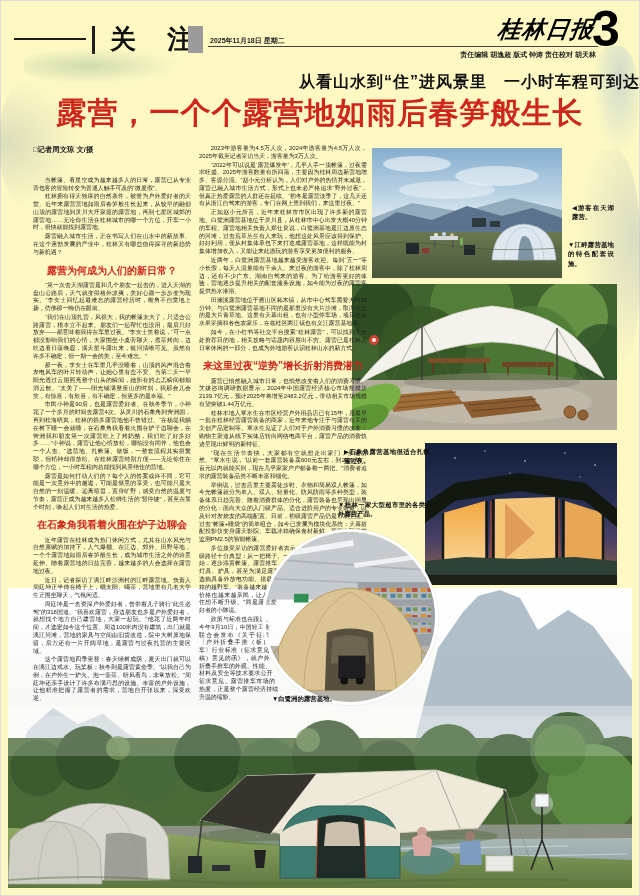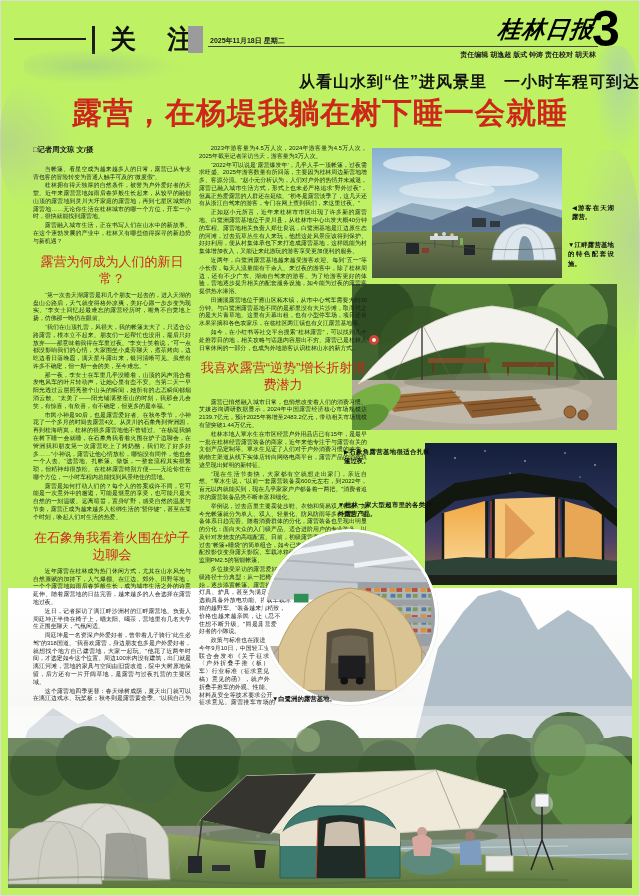--- a/index.html
+++ b/index.html
@@ -1,18 +1,18 @@
 <!DOCTYPE html>
 <html style="--accent: #cf261c;"><head>
 <meta charset="utf-8">
 <style>
   :root{ --accent:#cf261c; }
   *{box-sizing:border-box; margin:0; padding:0;}
   body{width:640px;height:896px;background:#e8e7e3;font-family:"Liberation Sans","DejaVu Sans",sans-serif;}
-  .page{position:relative;width:640px;height:896px;background:#bef264;overflow:hidden;box-shadow:inset 0 0 0 1px #dddcd6;}
+  .page{position:relative;width:640px;height:896px;background:#fef9c3;overflow:hidden;box-shadow:inset 0 0 0 1px #dddcd6;}
 
   
   .hdr-rule-left{position:absolute;left:14px;top:38px;width:72px;height:2px;background:#1c1c1c;}
   .hdr-vbar{position:absolute;left:92px;top:26px;width:3px;height:28px;background:#1c1c1c;}
   .hdr-section{position:absolute;left:110px;top:22px;font-size:26px;font-weight:900;letter-spacing:12px;color:#111;}
   .hdr-block{position:absolute;left:188px;top:26px;width:15px;height:27px;background:#9b9b9b;}
   .hdr-date{position:absolute;left:210px;top:36px;font-size:7px;font-weight:bold;color:#222;white-space:nowrap;}
   .hdr-line{position:absolute;left:208px;top:46px;width:390px;height:1px;background:#444;}
   .hdr-staff{position:absolute;left:300px;top:50px;width:296px;text-align:right;font-size:7px;font-weight:bold;color:#222;white-space:nowrap;}
   .masthead{position:absolute;left:498px;top:14px;font-size:23px;font-weight:900;font-style:italic;font-family:"DejaVu Serif","Liberation Serif",serif;transform:skewX(-8deg);color:#000;letter-spacing:1px;}
@@ -26,23 +26,23 @@
   .tint-gray-r{left:578px;top:150px;width:62px;height:220px;background:radial-gradient(ellipse at 90% 40%, rgba(175,185,190,.45), rgba(175,185,190,0) 72%);}
 
   
   .kicker{position:absolute;left:0;top:72px;width:100%;text-align:right;font-size:16px;font-weight:900;color:#111;letter-spacing:1px;}
   .main-headline{position:absolute;left:0;top:93px;width:100%;text-align:center;font-size:30px;font-weight:900;color:var(--accent);letter-spacing:1px;}
 
   
   .col{position:absolute;top:145px;font-size:5.9px;line-height:1.32;color:#1d1d1d;text-align:justify;overflow:hidden;z-index:5;}
   .col1{left:33px;width:158px;height:558px;}
   .col2{left:199px;width:168px;height:560px;}
-  .byline{font-size:7.4px;font-weight:bold;margin-bottom:11px;}
+  .byline{font-size:7.4px;font-weight:bold;margin-bottom:22px;}
   .para{text-indent:2em;margin-bottom:1px;}
-  .subhead{text-align:center;text-indent:0;color:var(--accent);font-size:13px;font-weight:400;margin:7px 0 5px;}
+  .subhead{text-align:center;text-indent:0;color:var(--accent);font-size:10px;font-weight:700;margin:7px 0 5px;}
   .circle-spacer{float:right;width:108px;height:196px;margin:16px 0 0 4px;shape-outside:ellipse(96px 96px at 110px 100px);}
 
   
   .cap{position:absolute;font-size:6.4px;font-weight:bold;color:#111;line-height:1.45;z-index:6;text-align:justify;}
   .cap-tianhu{left:572px;top:203px;width:42px;}
   .cap-jiangpan{left:568px;top:240px;width:46px;}
   .cap-shixiangjiao{left:344px;top:447px;width:86px;}
   .cap-supermarket{left:338px;top:500px;width:94px;}
   .cap-bailuzhou{left:272px;top:694px;width:90px;z-index:8;}
 
@@ -69,21 +69,21 @@
   <div class="hdr-staff">责任编辑 胡逸超  版式 钟涛  责任校对 胡天林</div>
   <div class="masthead">桂林日报</div>
   <div class="pageno">3</div>
 
   <div class="tint tint-green"></div>
   <div class="tint tint-blue"></div>
   <div class="tint tint-gray-l"></div>
   <div class="tint tint-gray-r"></div>
 
   <div class="kicker">从看山水到“住”进风景里　一小时车程可到达</div>
-  <div class="main-headline">露营，在杨堤我躺在树下睡一会就睡</div>
+  <div class="main-headline">露营，一个个露营地如雨后春笋般生长</div>
 
   <div class="col col1">
     <div class="byline">□记者周文琼 文/摄</div>
     <div>
         <p class="para">当帐篷、看星空成为越来越多人的日常，露营已从专业背包客的冒险转变为普通人触手可及的“微度假”。</p>
         <p class="para">桂林拥有得天独厚的自然条件，被誉为户外爱好者的天堂。近年来露营营地如雨后春笋般生长起来，从较早的融创山顶的露营地到灵川大圩家庭的露营地，再到七星区城郊的露营地……无论你生活在桂林城市的哪一个方位，开车一小时，很快就能找到露营地。</p>
         <p class="para">露营融入城市生活，正在书写人们在山水中的新故事。在这个蓬勃发展的产业中，桂林又有哪些值得探寻的新趋势与新机遇？</p>
         <h3 class="subhead">露营为何成为人们的新日常？</h3>
         <p class="para">“第一次去天湖露营是和几个朋友一起去的，进入天湖的盘山公路后，天气就变得格外凉爽，美好心愿一步步变为现实。”李女士回忆起最难忘的露营经历时，嘴角不自觉地上扬，仿佛那一晚仍在眼前。</p>
         <p class="para">“我们在山顶扎营，风很大，我的帐篷太大了，只适合公路露营，根本立不起来。朋友们一起帮忙也没用，最后只好放弃——那意味着我得在车里过夜。”李女士笑着说，“可一点都没影响我们的心情，大家围坐小桌旁聊天，煮茶烤肉，边吃边看日落晚霞，满天星斗露出来，银河清晰可见。虽然有许多不确定，但一期一会的美，至今难忘。”</p>
@@ -100,21 +100,21 @@
   </div>
 
   <div class="col col2">
     <div>
         <p class="para">2023年游客量为4.5万人次，2024年游客量为4.5万人次，2025年截至记者采访当天，游客量为3万人次。</p>
         <p class="para">“2022年可以说是‘露营爆发年’，几乎人手一顶帐篷，过夜需求旺盛。2025年游客数量有所回落，主要因为桂林周边新营地增多、客源分流。”赵小元分析认为，人们对户外的热情并未减退，露营已融入城市生活方式，形式上也未必严格追求“野外过夜”，但真正热爱露营的人群还在延续。“初冬是露营淡季了，这几天还有从浙江自驾来的游客，专门在网上查到我们，来这里过夜。”</p>
         <p class="para">正如赵小元所言，近年来桂林市市区出现了许多新的露营地。白鹭洲露营基地位于灵川县，从桂林市中心出发大概40分钟的车程。露营地相关负责人郑仕良说，白鹭洲基地是江边原生态的河滩，过去荒草丛生有人来玩，他想这处风景应该得到保护、好好利用，便从村集体承包下来打造成露营基地，这样既能为村集体增加收入，又能让来此游玩的游客享受更加便利的服务。</p>
         <p class="para">近两年，白鹭洲露营基地越来越受游客欢迎。每到“五一”等小长假，每天人流量能有千余人。来过夜的游客中，除了桂林周边，还有不少广东、湖南自驾来的游客。为了给游客更好的体验，营地逐步提升相关的配套服务设施，如今能为过夜的露营客提供热水淋浴。</p>
         <p class="para">田澜溪露营地位于雁山区柘木镇，从市中心驾车需要大约30分钟。与白鹭洲露营基地不同的是那里没有大片沙滩，取而代之的是大片青草地。这里有天幕出租，也有小型停车场，项目还有水果采摘和各色农家乐，在临桂区两江镇也有义江露营基地等。</p>
         <p class="para">如今，在小红书等社交平台搜索“桂林露营”，可以找到几十处推荐目的地，相关攻略与话题内容层出不穷。露营已是桂林人日常休闲的一部分，也成为外地游客认识桂林山水的新方式。</p>
-        <h3 class="subhead">我喜欢露营“逆势”增长折射消费潜力</h3>
+        <h3 class="subhead">来这里过夜“逆势”增长折射消费潜力</h3>
         <p class="para">露营已悄然融入城市日常，也悄然改变着人们的消费习惯。艾媒咨询调研数据显示，2024年中国露营经济核心市场规模达2139.7亿元，预计2025年将增至2483.2亿元，带动相关市场规模有望突破1.44万亿元。</p>
         <p class="para">桂林本地人覃水生在市区经营户外用品店已有15年，是最早一批在桂林经营露营装备的商家，近年来他专注于与露营有关的文创产品定制等。覃水生见证了人们对于户外消费习惯的改变：购物主渠道从线下实体店转向网络电商平台，露营产品的消费轨迹呈现出鲜明的新特征。</p>
         <p class="para">“现在生活节奏快，大家都有空就想走出家门，亲近自然。”覃水生说，“以前一套露营装备卖600元左右，到2022年，百元以内就能买到，现在几乎家家户户都备着一两把。”消费者追求的露营装备品类不断丰富和细化。</p>
         <p class="para">举例说，过去店里主要卖徒步鞋、衣物和简易双人帐篷，如今光帐篷就分为单人、双人、轻量化、防风防雨等多种类型，装备体系日趋完善。随着消费群体的分化，露营装备也呈现出明显的分化：面向大众的入门级产品、适合进阶用户的专业装备，以及针对发烧友的高端配置。目前，初级露营产品仍是市场主流。过去“帐篷+睡袋”的简单组合，如今已发展为模块化系统：天幕搭配投影仪变身露天影院、车载冰箱确保食材新鲜，甚至出现了能监测PM2.5的智能帐篷。</p>
       </div>
     <div class="circle-spacer"></div>
     <div>
         <p class="para">多位接受采访的露营爱好者表示，他们的装备升级路径十分典型：从一把椅子、一张折叠桌开始，逐步添置帐篷、露营推车，再到各类灯具、炉具，甚至为满足露营需求而选购具备外放电功能、搭载车载冰箱的越野车。“装备越来越精致，价格也越来越亲民，让人忍不住想不断升级。”同是露营爱好者的小陈说。</p>
         <p class="para">政策与标准也在跟进。今年9月10日，中国轻工业联合会发布《关于征求〈户外折叠手推（板）车〉行业标准（征求意见稿）意见的函》，就户外折叠手推车的外观、性能、材料及安全等技术要求公开征求意见。露营推车市场的热度，正是整个露营经济持续升温的缩影。</p>
       </div>

